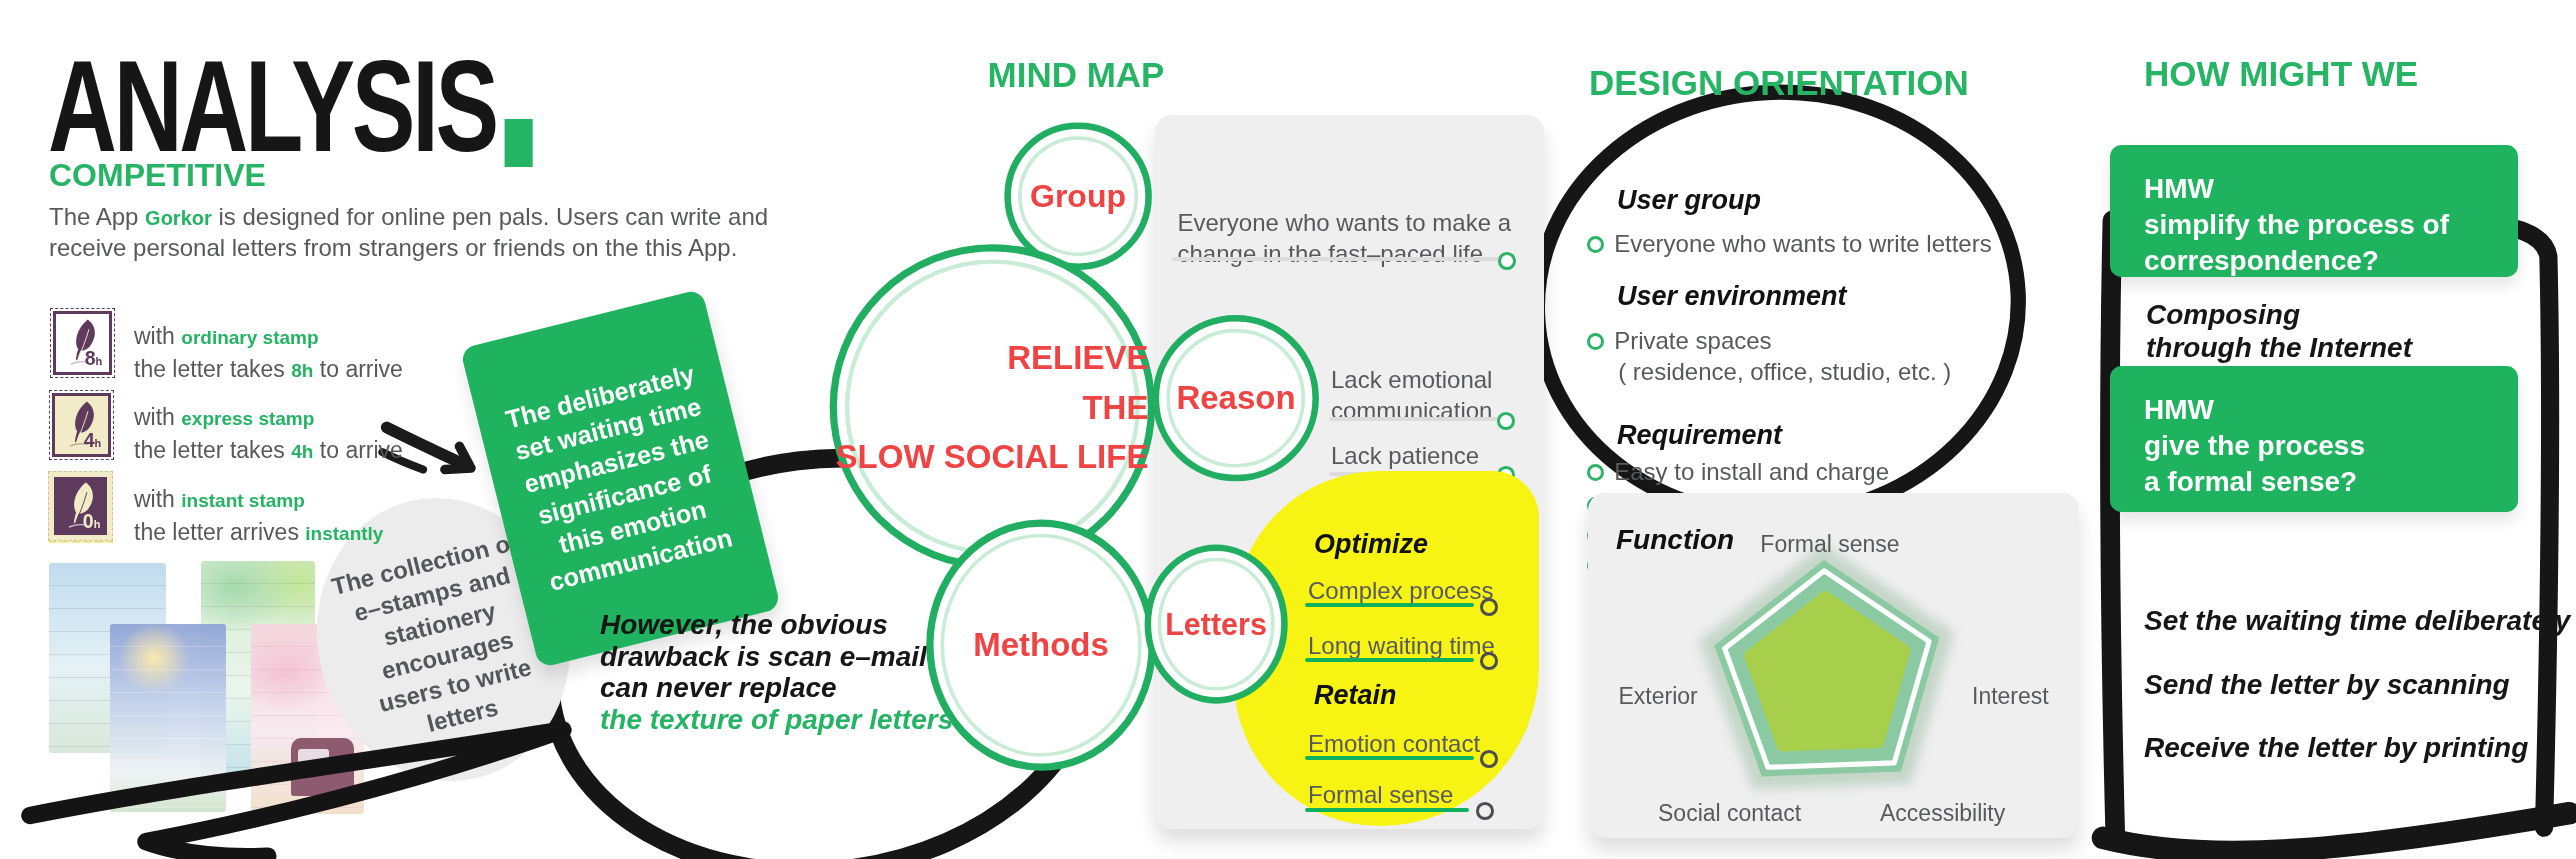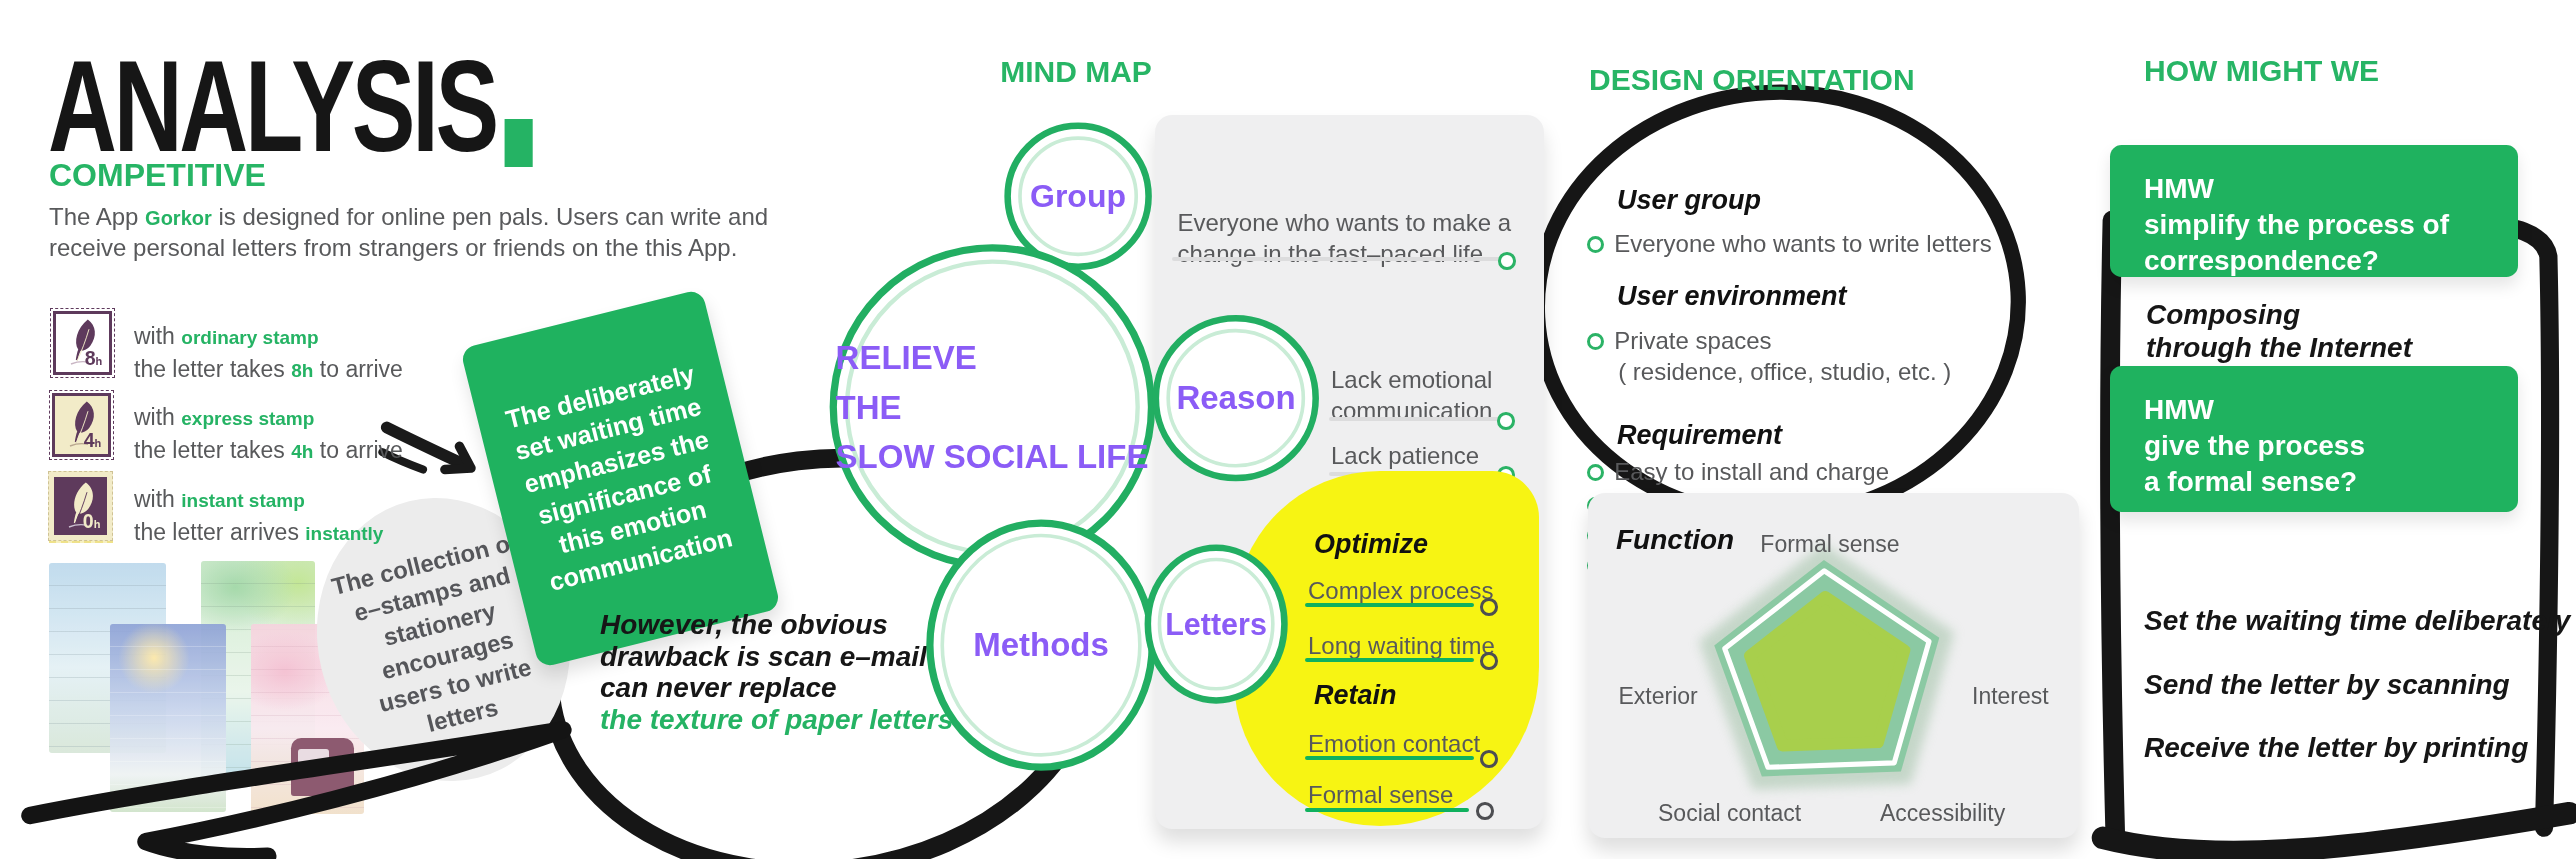--- a/index.html
+++ b/index.html
@@ -3,21 +3,21 @@
 <meta charset="utf-8">
 <style>
   html,body{margin:0;padding:0;background:#fff;}
   .canvas{position:relative;width:2576px;height:859px;overflow:hidden;background:#ffffff;
           font-family:"Liberation Sans","DejaVu Sans",sans-serif;color:#58595b;}
   .abs{position:absolute;}
   
   .poster-title{display:flex;align-items:flex-end;font-weight:800;font-size:129px;line-height:1;
     color:#161616;letter-spacing:-4.4px;transform:scaleX(.74);transform-origin:left top;white-space:nowrap;}
   .title-dot{display:inline-block;width:38px;height:48px;background:#25b364;margin-left:11.6px;margin-bottom:4.4px;}
-  .sec-heading{font-weight:800;font-size:30px;color:#27b565;letter-spacing:0;white-space:nowrap;}
+  .sec-heading{font-weight:800;font-size:35px;color:#27b565;letter-spacing:0;white-space:nowrap;}
   
   .intro{font-size:24px;line-height:1.28;color:#58595b;width:770px;}
   .intro b{color:#25b364;font-size:20px;font-weight:700;}
   .stamp{border:1.5px dashed #5e3a5c;background:#fff;width:63px;height:68px;}
   .stamp-inner{position:absolute;inset:2.2px;border:3.6px solid #5e3a5c;background:#fff;
     display:flex;align-items:center;justify-content:center;}
   .stamp.cream .stamp-inner{background:#f2ebc8;}
   .stamp.purple{border-color:#cfc294;background:#f2ebc8;}
   .stamp.purple .stamp-inner{border:none;inset:5.1px;background:#5e3a5c;}
   .badge{position:absolute;right:6.5px;bottom:2.9px;font-weight:700;font-size:19.6px;color:#5e3a5c;line-height:1;}
@@ -28,22 +28,22 @@
   .note-green{background:#1fb25f;border-radius:14.5px;width:249px;height:329px;transform:rotate(-14deg);
     display:flex;align-items:center;justify-content:center;text-align:center;
     color:#fff;font-weight:700;font-size:25.4px;line-height:1.32;padding:0 13px;box-sizing:border-box;
     box-shadow:0 10.2px 17.4px rgba(0,0,0,.12);}
   .note-gray{background:#ececec;border-radius:50%;width:251px;height:285px;transform:rotate(-14deg);
     display:flex;align-items:center;justify-content:center;text-align:center;
     color:#55565a;font-weight:700;font-size:24px;line-height:1.3;padding:0 25px;box-sizing:border-box;}
   .drawback{font-style:italic;font-weight:800;font-size:28px;line-height:1.13;color:#161616;white-space:nowrap;}
   .drawback .green{color:#25b364;}
   
-  .nodelabel{position:absolute;transform:translate(-50%,-50%);color:#8b5cf6;font-weight:700;
-    text-align:left;white-space:nowrap;}
+  .nodelabel{position:absolute;transform:translate(-50%,-50%);color:#ef4444;font-weight:700;
+    text-align:right;white-space:nowrap;}
   .panel{background:#efeff0;border-radius:17.4px;box-shadow:0 13px 19px rgba(0,0,0,.13);overflow:hidden;}
   .p-item{font-size:24px;line-height:1.3;color:#58595b;}
   .uline{position:absolute;height:3.6px;border-radius:2.2px;background:#dcdcdd;}
   .uline.green{background:#0fb15e;}
   .ringdot{position:absolute;width:11.6px;height:11.6px;border-radius:50%;border:3.6px solid #2bb366;background:transparent;}
   .ringdot.dark{border-color:#4d4e52;}
   .yellow-blob{position:absolute;background:#f7f413;border-radius:160px 51px 174px 160px;}
   .it-head{font-style:italic;font-weight:800;font-size:27px;color:#111;white-space:nowrap;}
   
   .bullet-row{position:absolute;display:flex;align-items:flex-start;}

